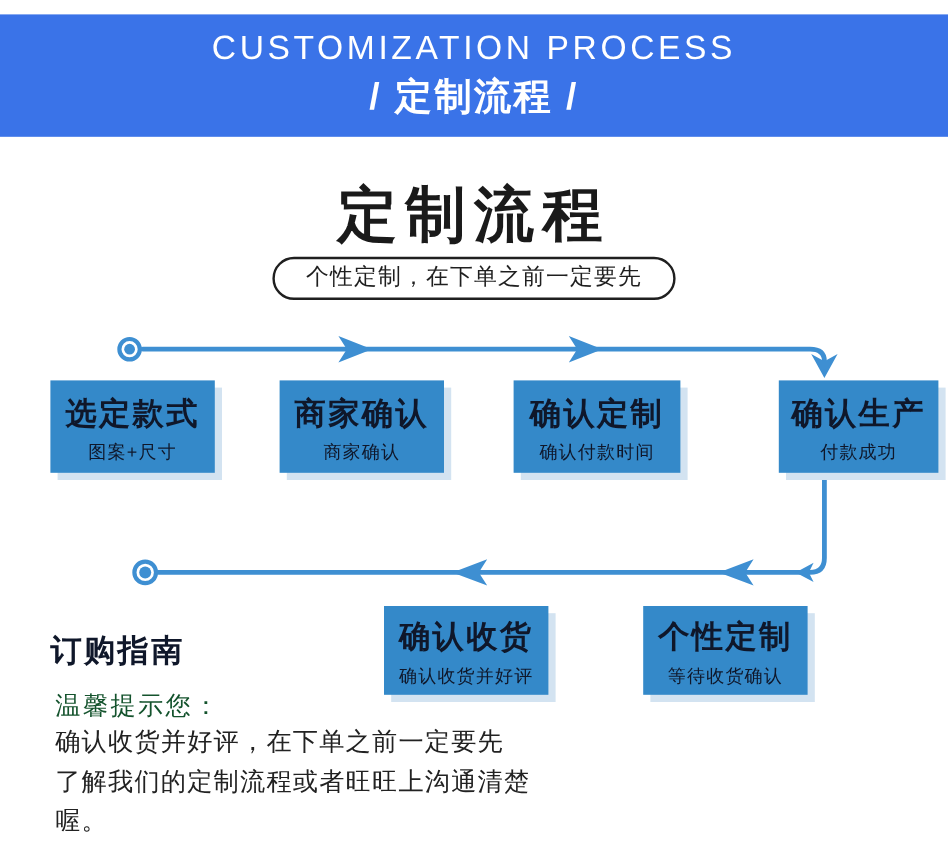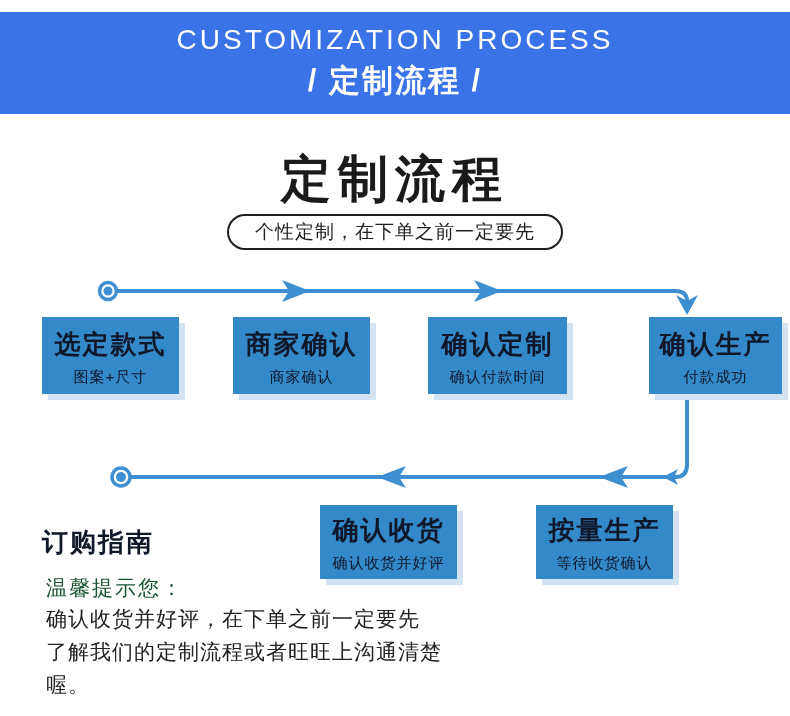--- a/index.html
+++ b/index.html
@@ -112,21 +112,21 @@
     </div>
     <div class="step s4">
       <div class="label">确认生产</div>
       <div class="sub">付款成功</div>
     </div>
     <div class="step s5 row2">
       <div class="label">确认收货</div>
       <div class="sub">确认收货并好评</div>
     </div>
     <div class="step s6 row2">
-      <div class="label">按量生产</div>
+      <div class="label">个性定制</div>
       <div class="sub">等待收货确认</div>
     </div>
   </div>
 
   <div class="guide-title">订购指南</div>
   <div class="guide-lead">温馨提示您：</div>
   <div class="guide-para">
     <div>确认收货并好评，在下单之前一定要先</div>
     <div>了解我们的定制流程或者旺旺上沟通清楚</div>
     <div>喔。</div>

